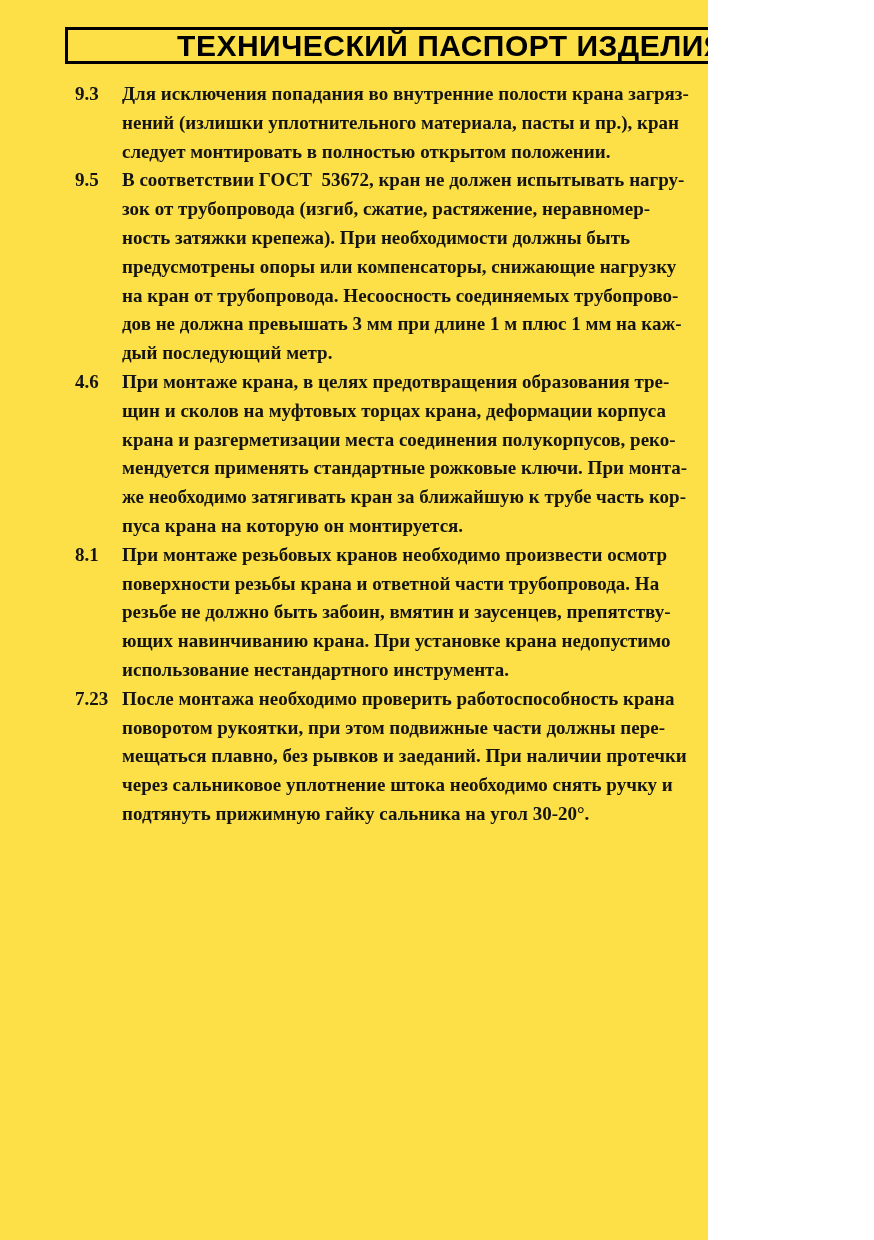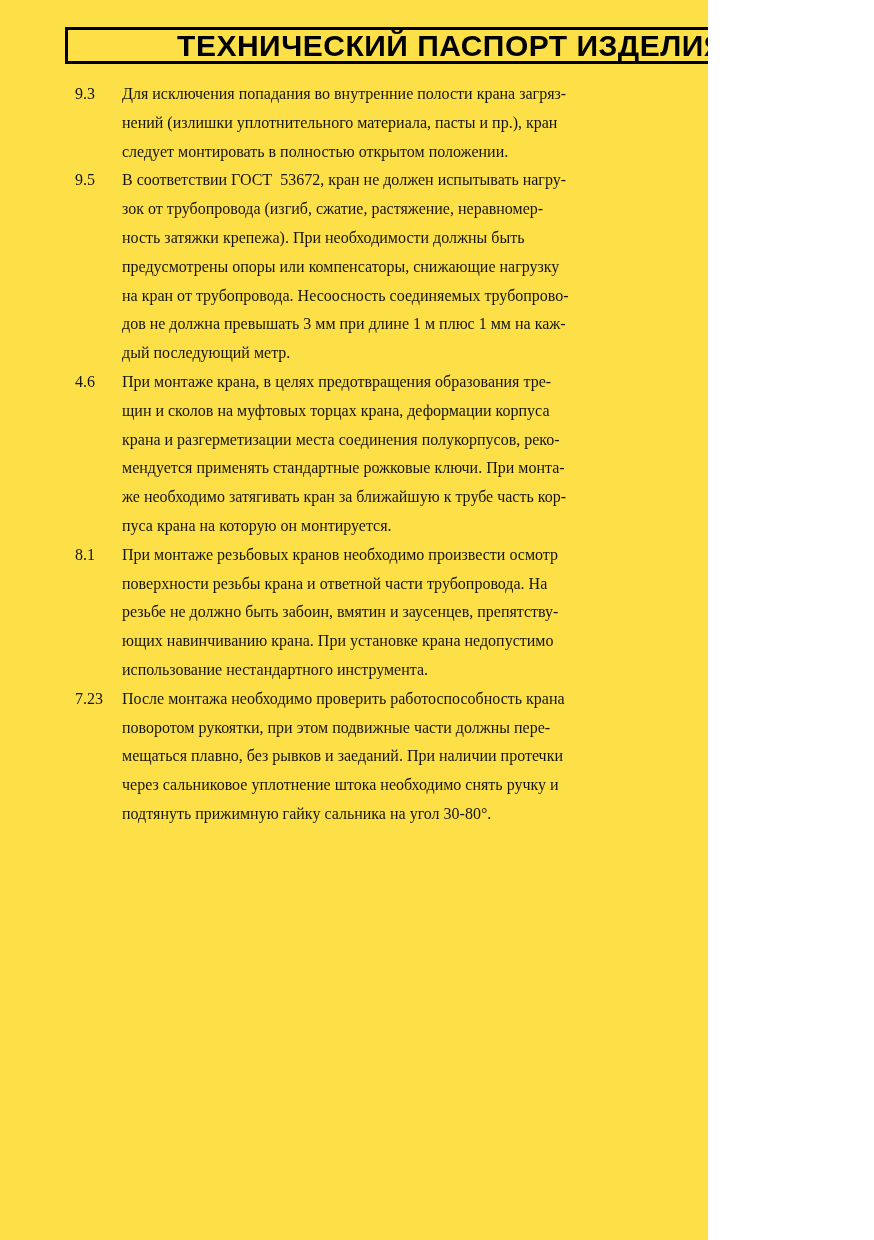--- a/index.html
+++ b/index.html
@@ -34,22 +34,23 @@
     font-size: 30px;
     letter-spacing: 0.5px;
     color: #000000;
     white-space: nowrap;
   }
   .content {
     position: absolute;
     left: 75px;
     top: 80px;
     width: 770px;
-    font-size: 16px;
+    font-size: 19px;
     line-height: 28.8px;
+    font-weight: bold;
   }
   .item {
     position: relative;
     padding-left: 47px;
     margin: 0;
   }
   .item-num {
     position: absolute;
     left: 0;
     top: 0;
@@ -114,20 +115,20 @@
 ющих навинчиванию крана. При установке крана недопустимо
 использование нестандартного инструмента.</div>
     </div>
 
     <div class="item">
       <span class="item-num">7.23</span>
       <div class="item-text">После монтажа необходимо проверить работоспособность крана
 поворотом рукоятки, при этом подвижные части должны пере-
 мещаться плавно, без рывков и заеданий. При наличии протечки
 через сальниковое уплотнение штока необходимо снять ручку и
-подтянуть прижимную гайку сальника на угол 30-80°.</div>
+подтянуть прижимную гайку сальника на угол 30-20°.</div>
     </div>
 
   </div>
 
   <div class="page-number">9</div>
 
 </div>
 
 </body></html>

